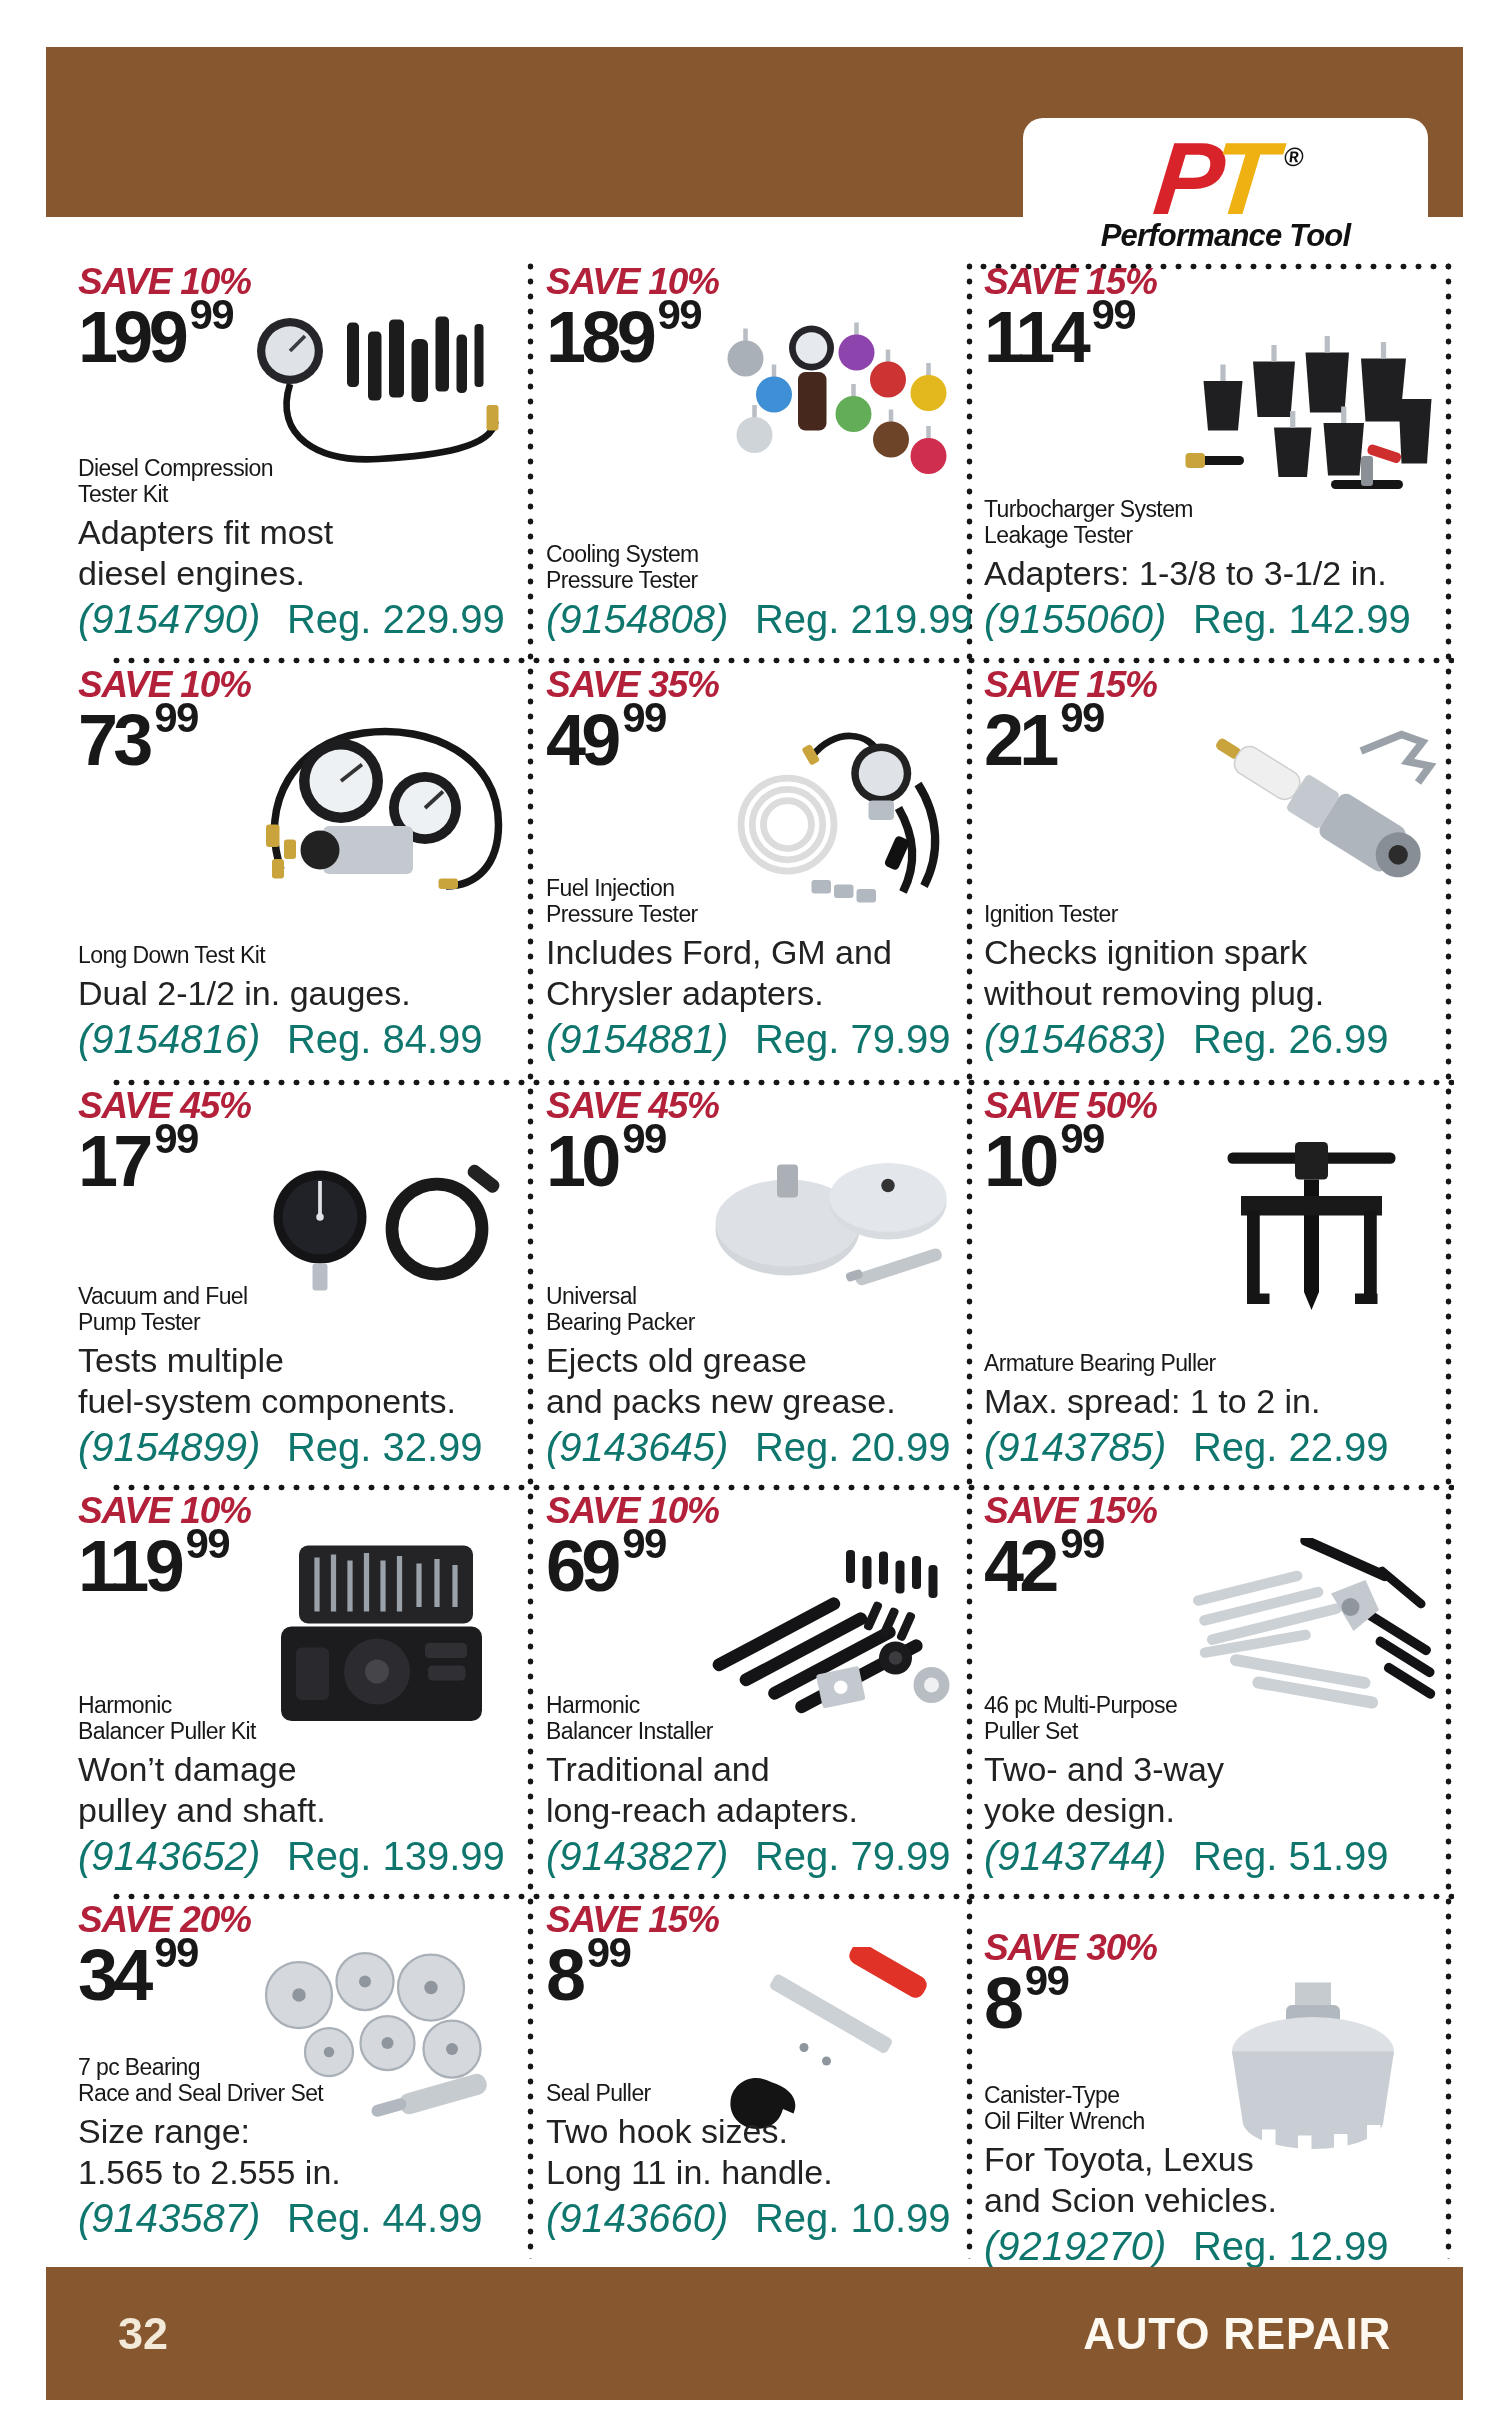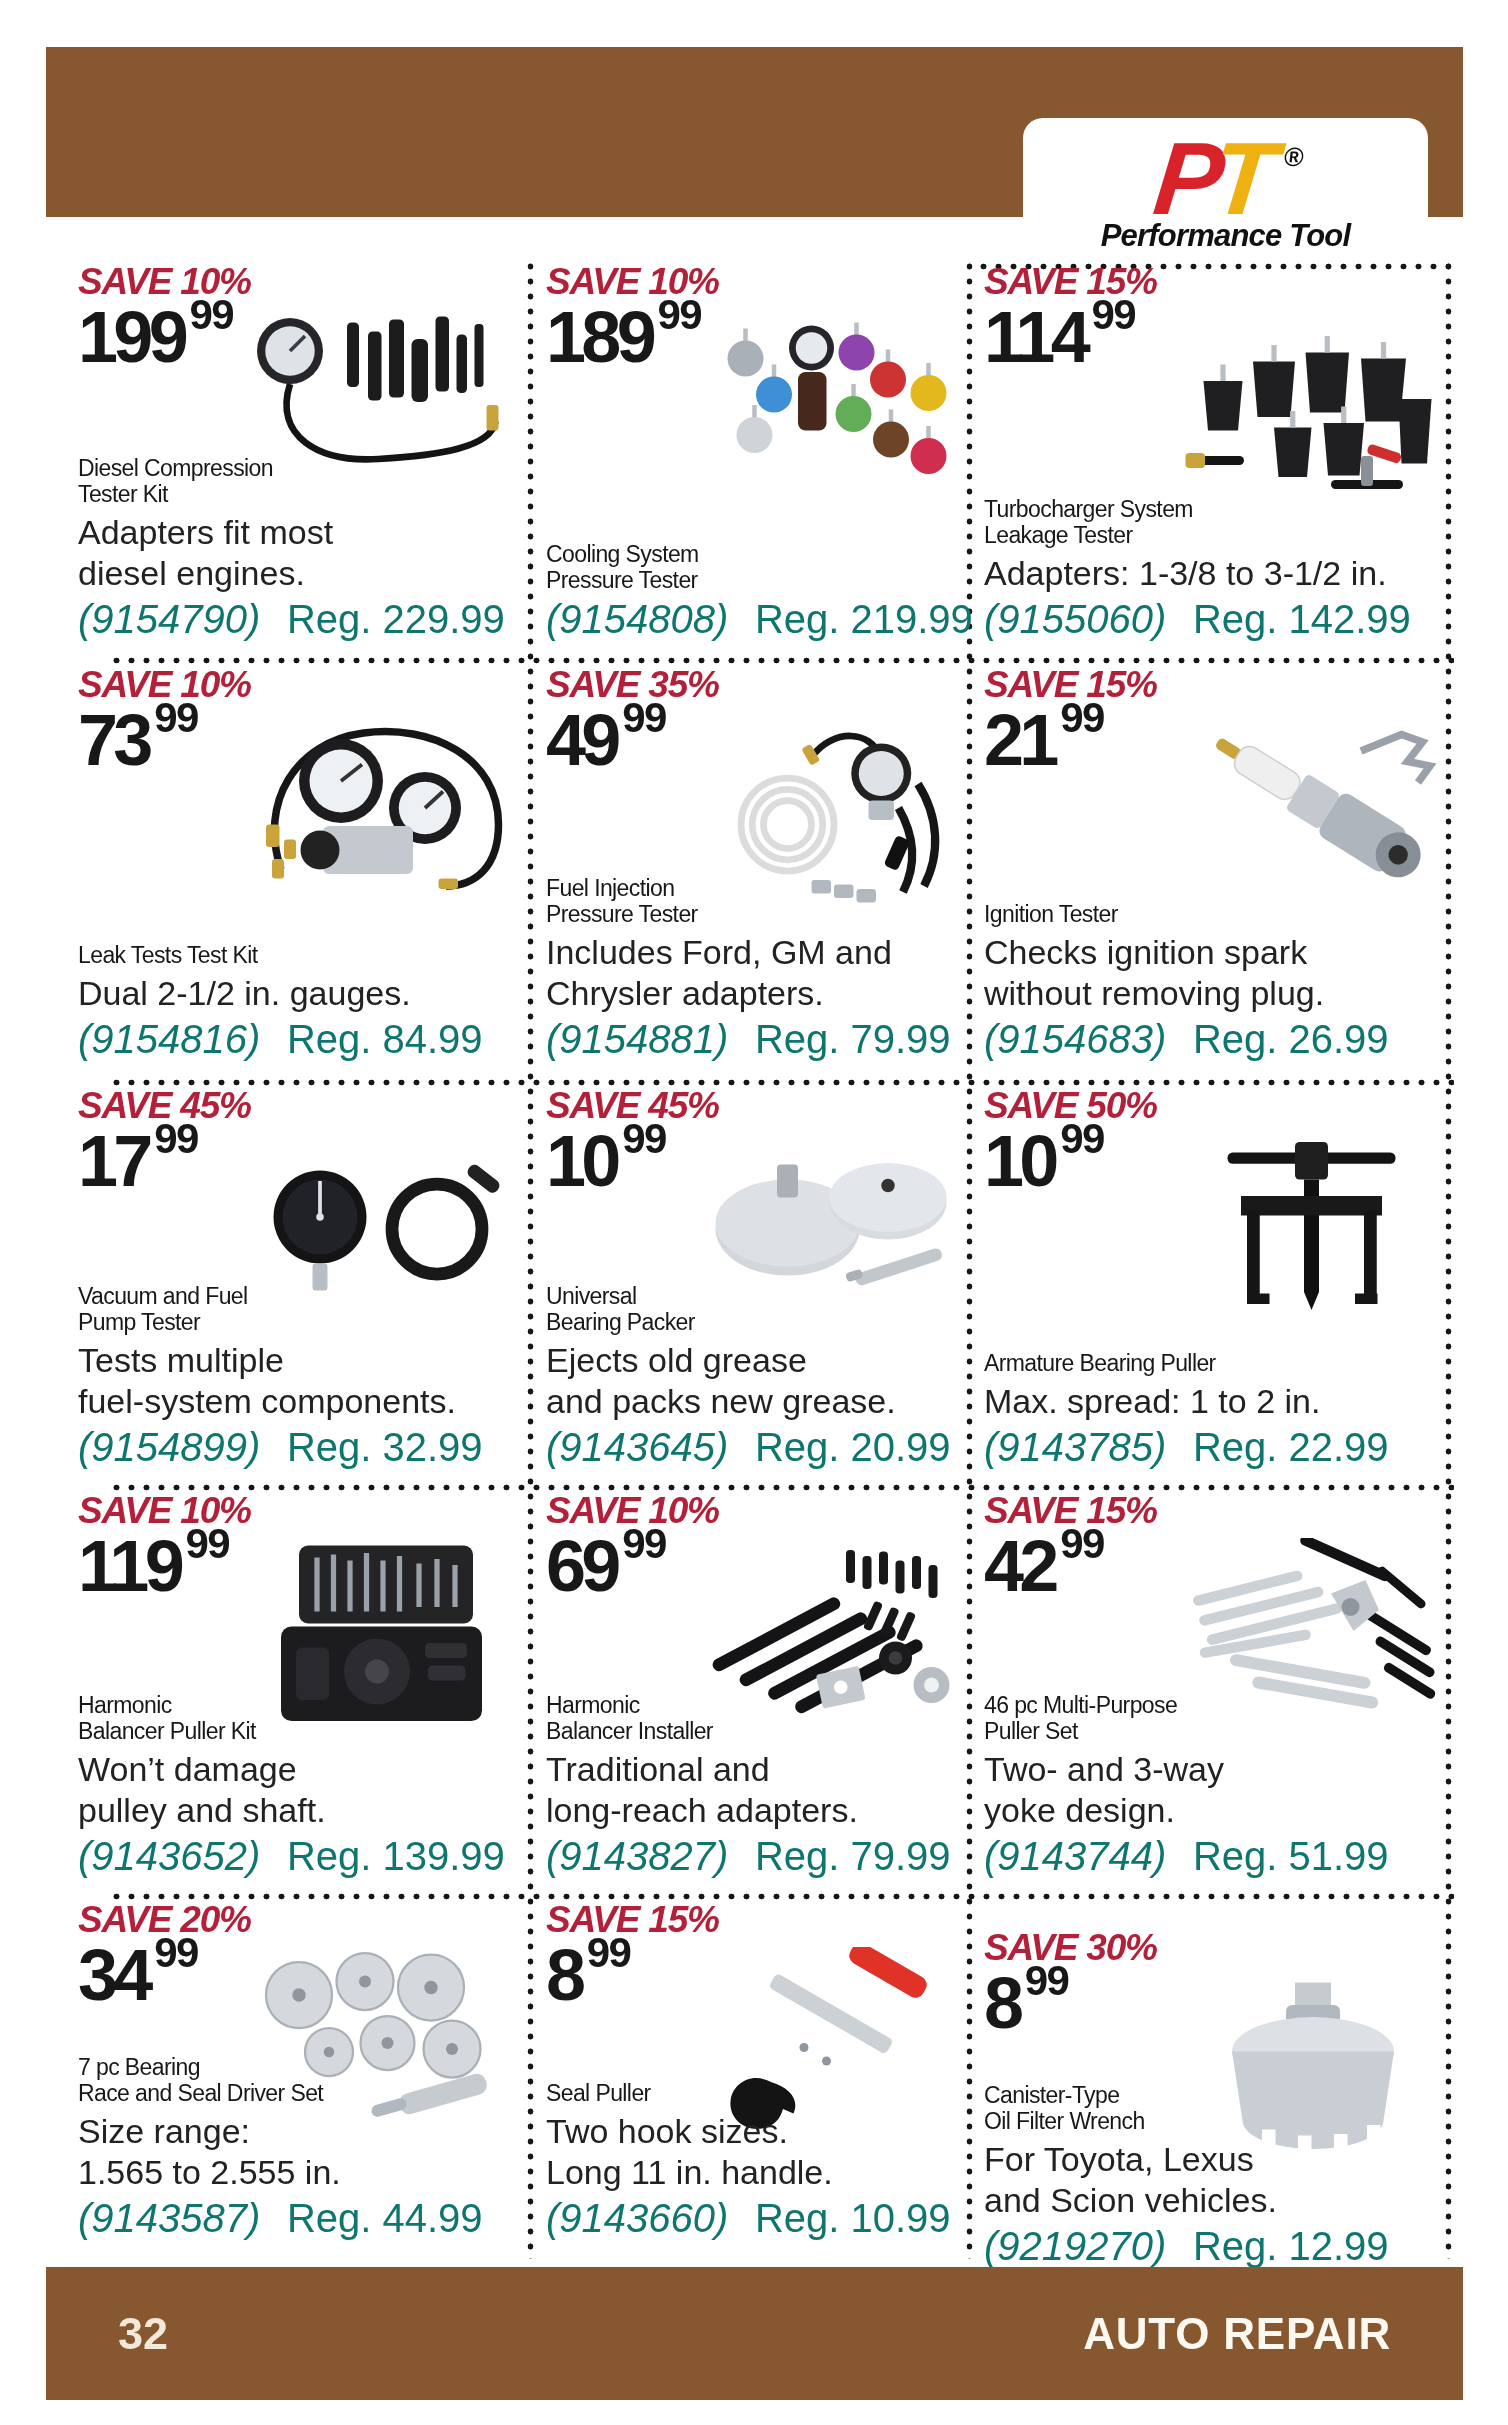--- a/index.html
+++ b/index.html
@@ -175,21 +175,21 @@
           <rect x="96" y="152" width="120" height="64" rx="8" fill="#c3c9cf"></rect>
           <circle cx="92" cy="184" r="26" fill="#222"></circle>
           <g fill="#c9a33b">
             <rect x="20" y="150" width="18" height="30" rx="4"></rect>
             <rect x="44" y="170" width="16" height="26" rx="4"></rect>
             <rect x="28" y="196" width="16" height="26" rx="4"></rect>
             <rect x="250" y="222" width="26" height="14" rx="4"></rect>
           </g>
         </svg></span>
     <div class="tblock">
-      <div class="name">Leak Tests Test Kit</div>
+      <div class="name">Long Down Test Kit</div>
       <div class="desc">Dual 2-1/2 in. gauges.</div>
       <div class="skuline"><span class="sku">(9154816)</span><span class="reg">Reg. 84.99</span></div>
     </div>
   </div>
     <div class="card" style="left: 546px; top: 664px; width: 413px; height: 407px;">
     <div class="save">SAVE 35%</div>
     <div class="price"><span class="dollars">49</span><span class="cents">99</span></div>
     <span class="photo"><svg viewBox="0 0 340 260">
           <g fill="none" stroke="#dcdcdc" stroke-width="9">
             <circle cx="118" cy="150" r="62"></circle>

